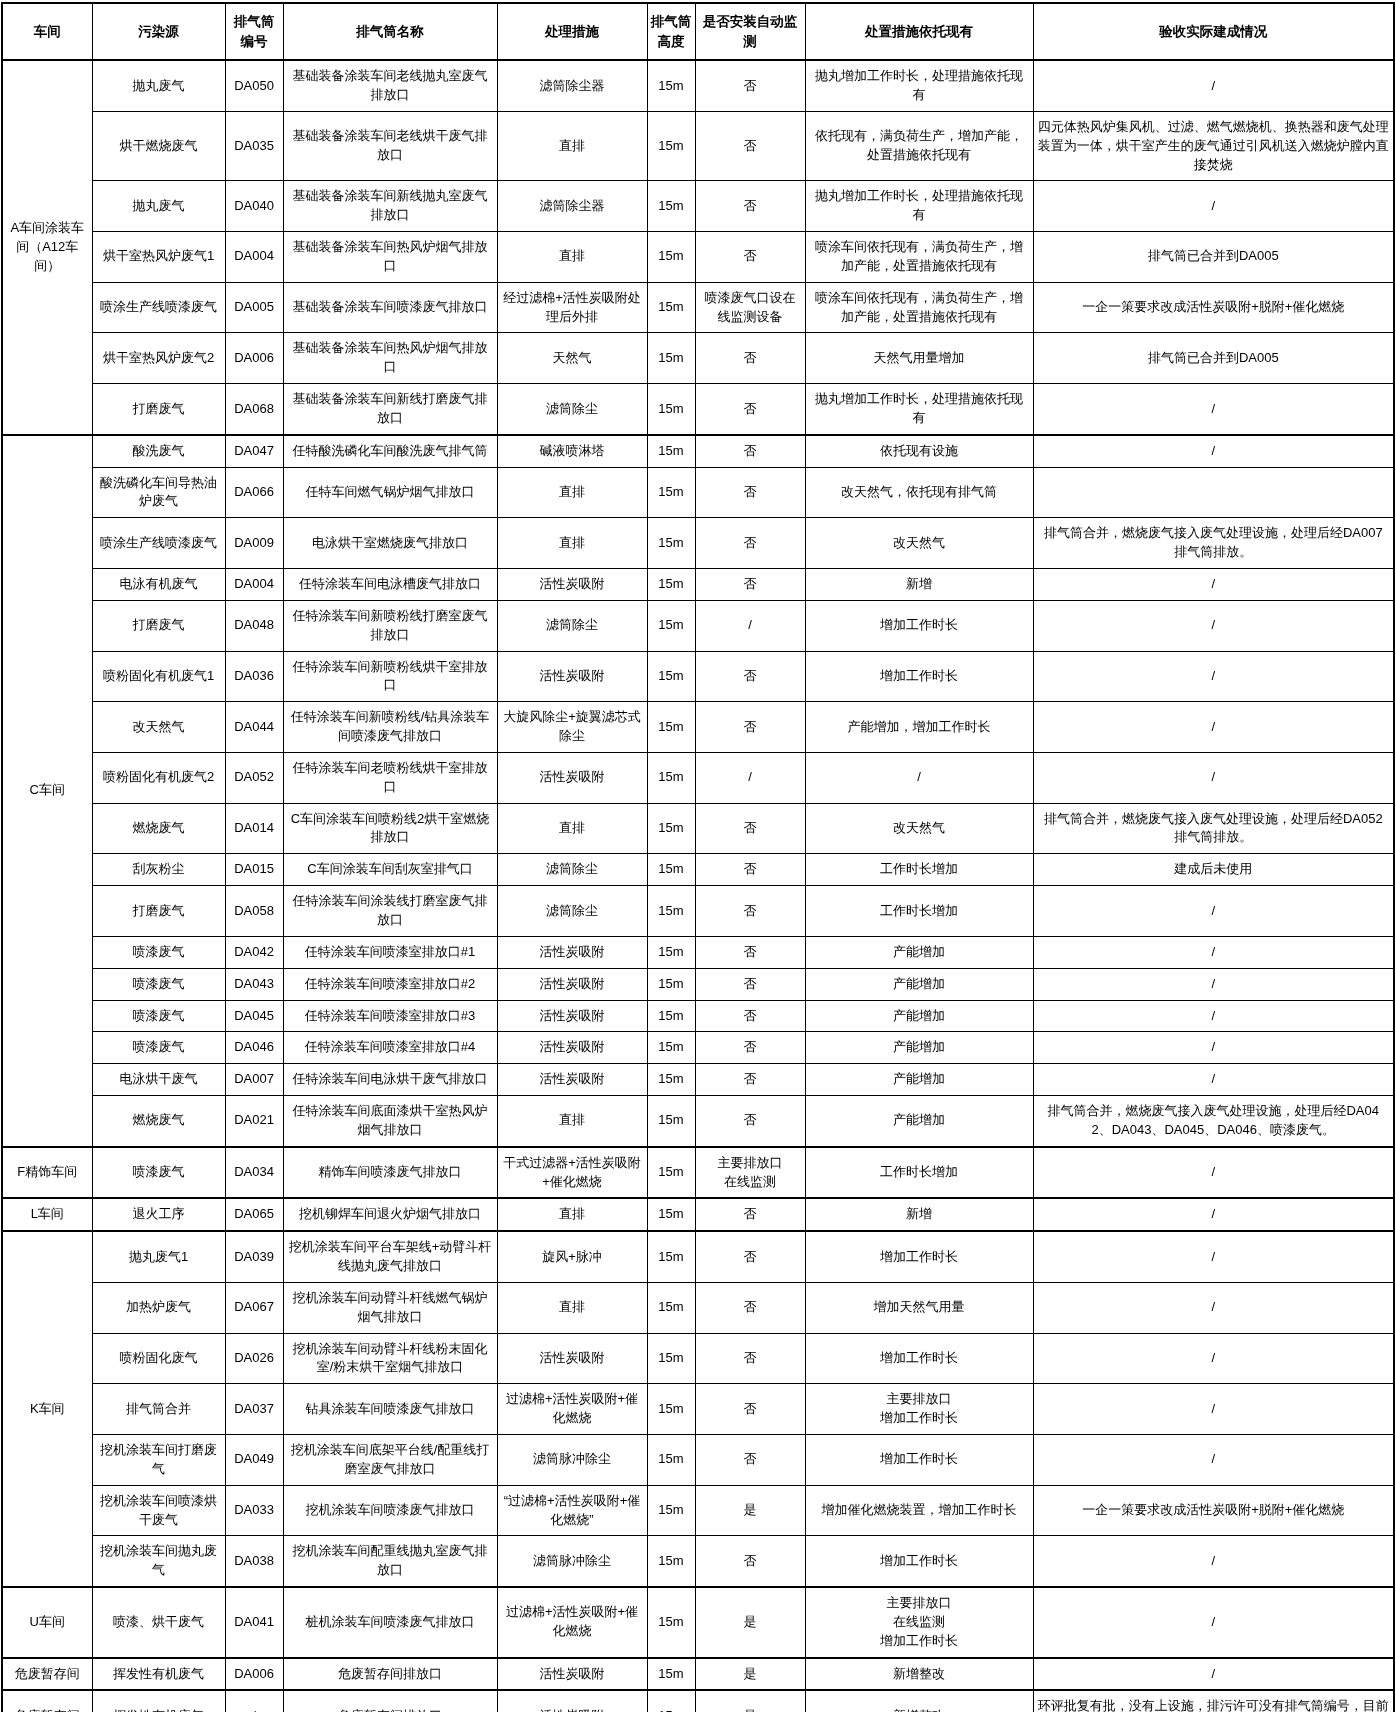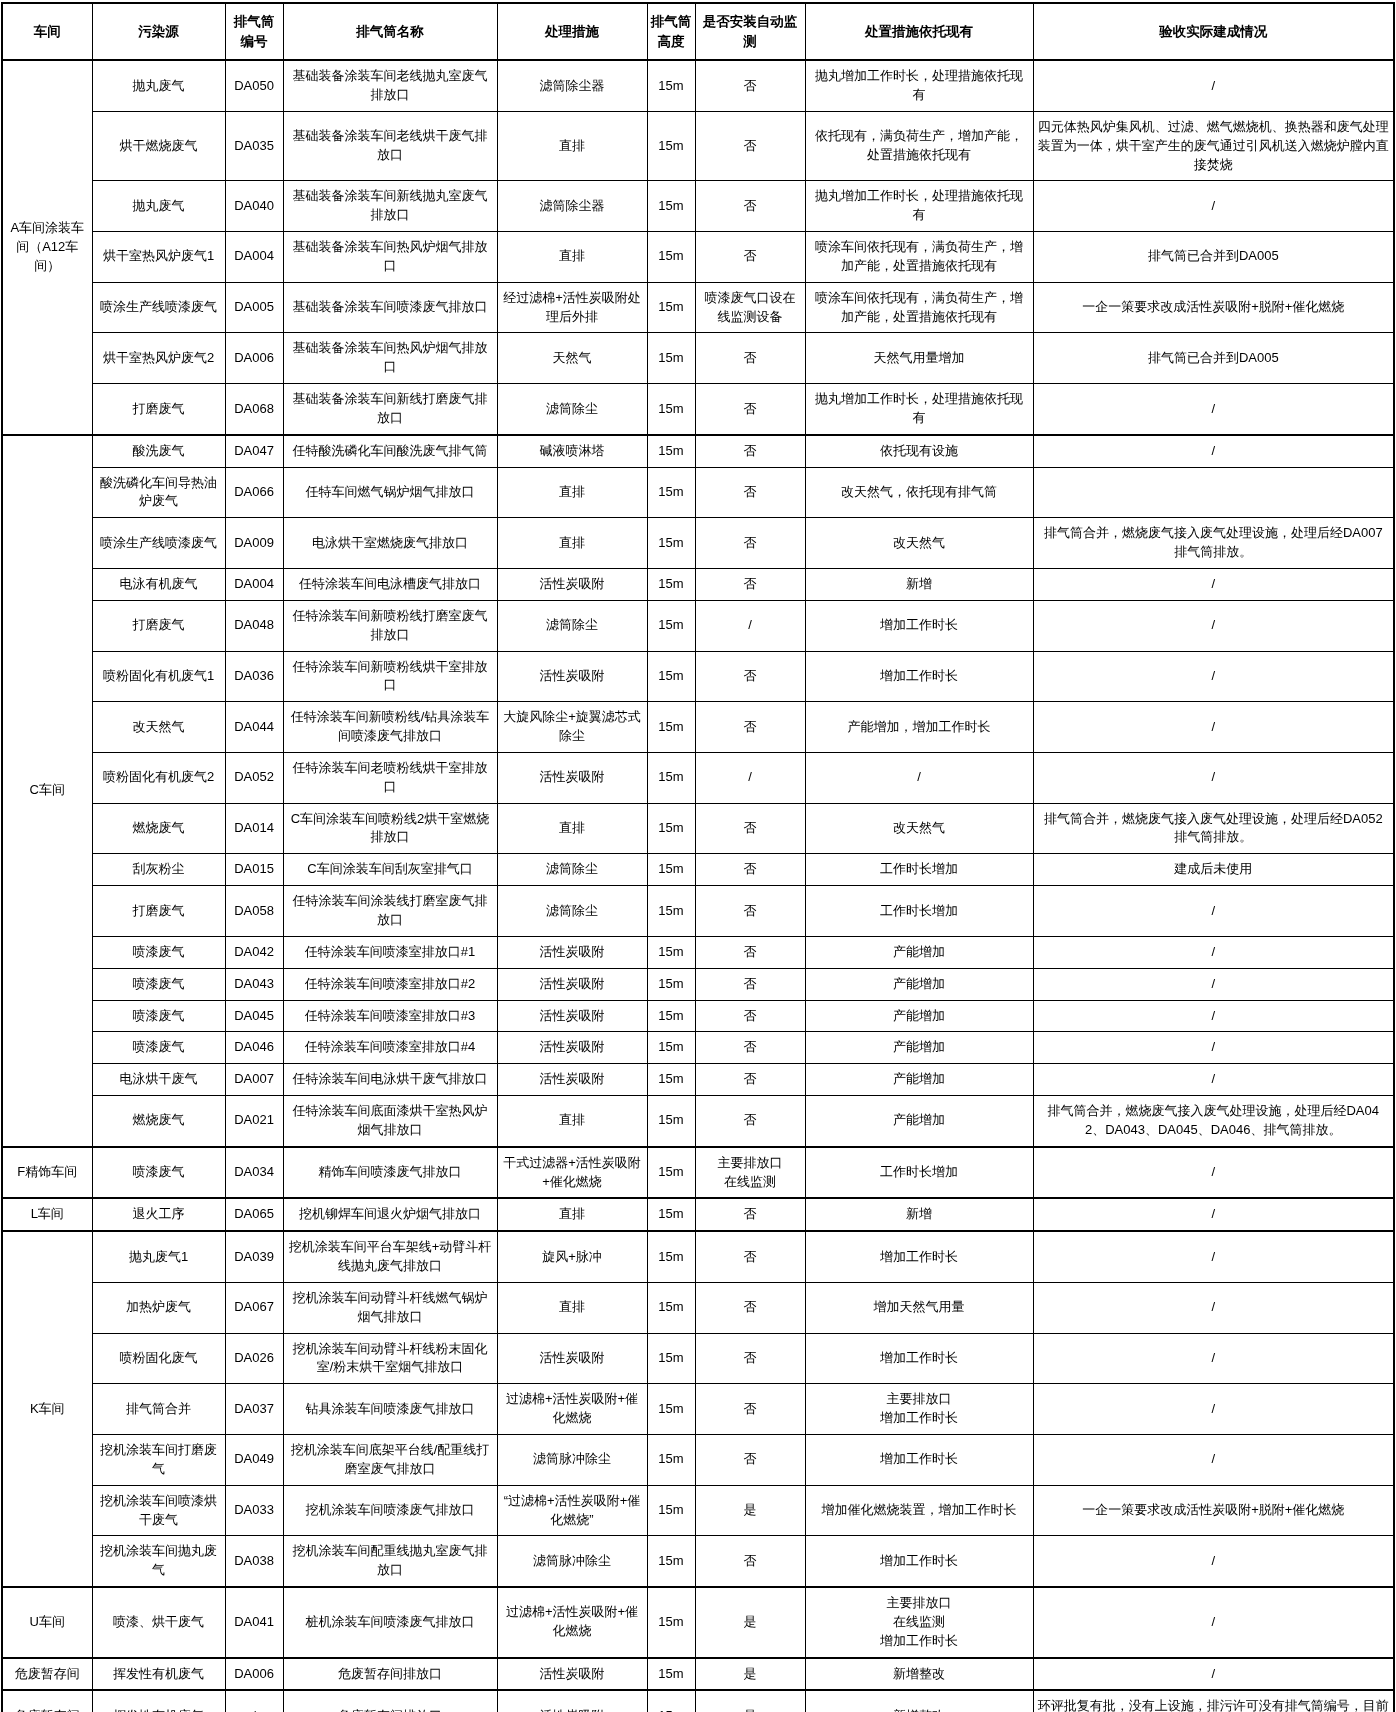--- a/index.html
+++ b/index.html
@@ -281,21 +281,21 @@
           <td>/</td>
         </tr>
         <tr>
           <td>燃烧废气</td>
           <td>DA021</td>
           <td>任特涂装车间底面漆烘干室热风炉烟气排放口</td>
           <td>直排</td>
           <td>15m</td>
           <td>否</td>
           <td>产能增加</td>
-          <td>排气筒合并，燃烧废气接入废气处理设施，处理后经DA042、DA043、DA045、DA046、排气筒排放。</td>
+          <td>排气筒合并，燃烧废气接入废气处理设施，处理后经DA042、DA043、DA045、DA046、喷漆废气。</td>
         </tr>
         <tr class="group-start">
           <td rowspan="1" class="workshop">F精饰车间</td>
           <td>喷漆废气</td>
           <td>DA034</td>
           <td>精饰车间喷漆废气排放口</td>
           <td>干式过滤器+活性炭吸附+催化燃烧</td>
           <td>15m</td>
           <td>主要排放口
 在线监测</td>

